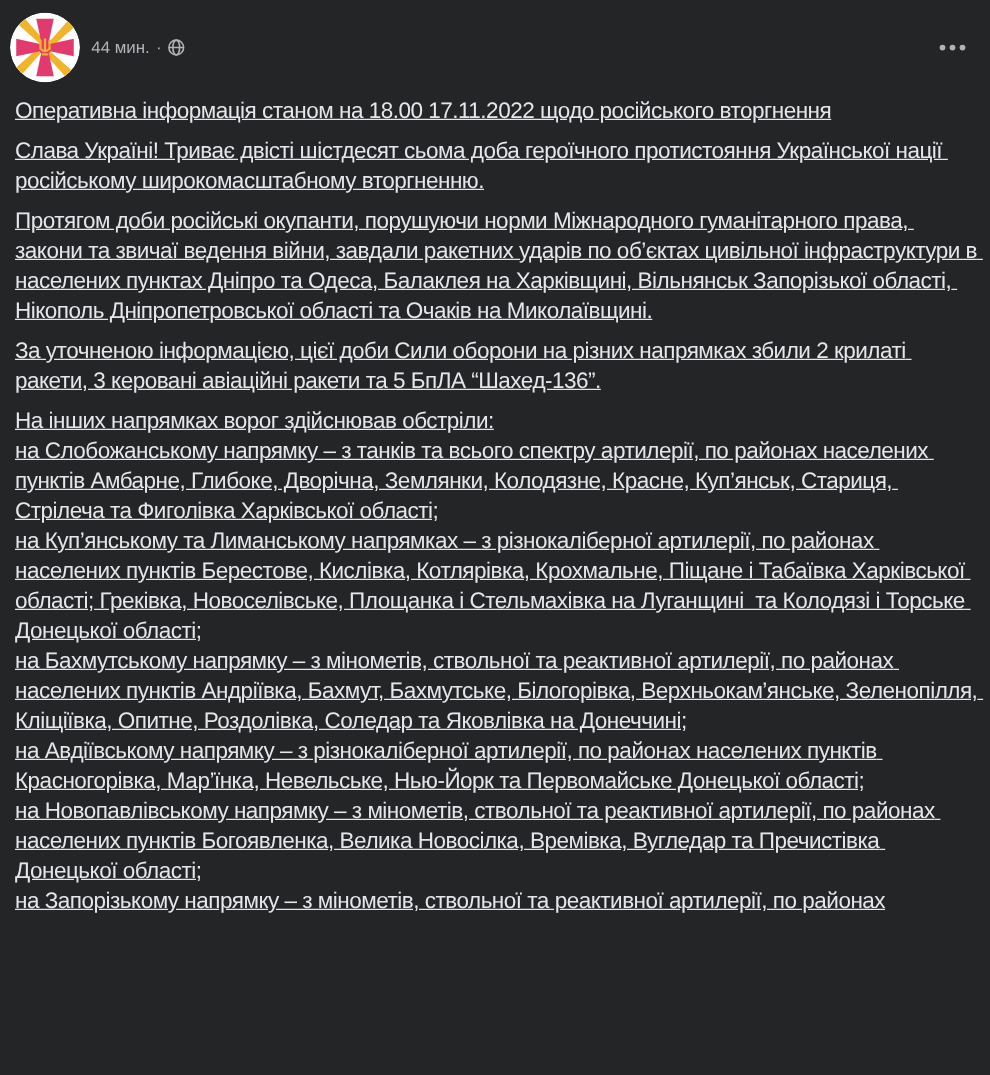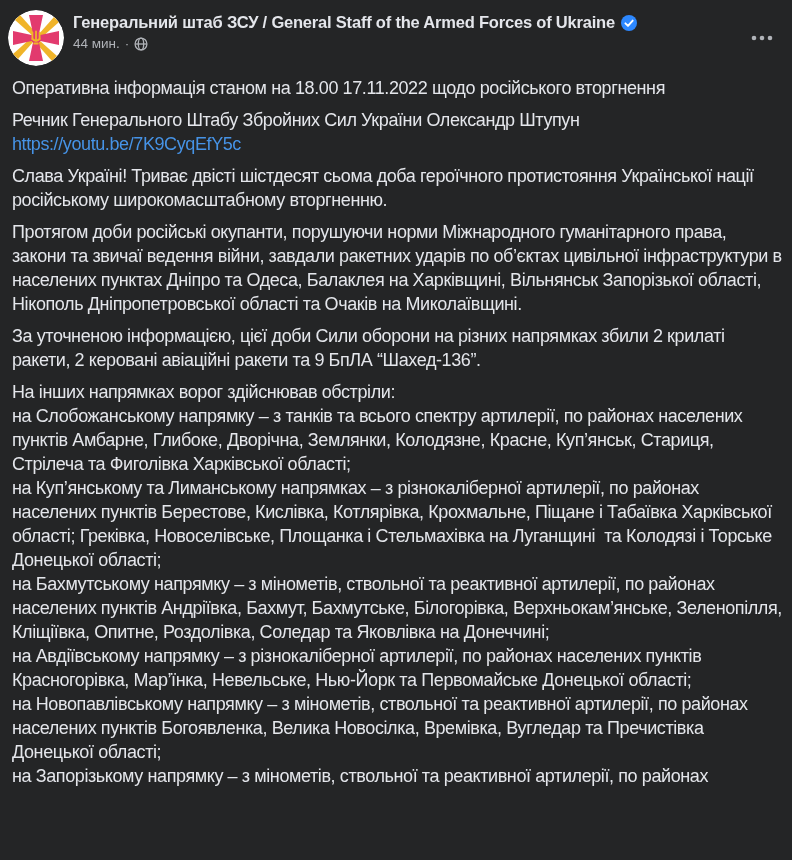--- a/index.html
+++ b/index.html
@@ -32,38 +32,38 @@
   }
   .header-text{margin-left:9px;padding-top:3px;min-width:0;}
   .page-name-row{display:flex;align-items:center;gap:6px;}
   .page-name{
     font-size:16.5px;font-weight:bold;color:var(--text-primary);
     letter-spacing:-0.2px;white-space:nowrap;cursor:pointer;
   }
   .badge{width:16px;height:16px;flex:0 0 16px;margin-top:1px;}
   .meta-row{
     display:flex;align-items:center;gap:5px;
-    margin-top:4px;font-size:13.5px;color:var(--text-secondary);
+    margin-top:17px;font-size:13.5px;color:var(--text-secondary);
   }
   .timestamp{cursor:pointer;}
   .meta-sep{color:var(--text-secondary);}
   .globe{width:14px;height:14px;}
   .more-btn{
     position:absolute;right:14px;top:24px;
     width:32px;height:28px;display:flex;align-items:center;justify-content:center;
     border-radius:6px;cursor:pointer;
   }
   .post-body{
     padding:8px 10px 0 12px;
     color:var(--text-primary);
     font-size:18px;
     line-height:24px;
     letter-spacing:-0.4px;
   }
-  .para{margin:0 0 8px 0;white-space:pre-wrap;}
+  .para{margin:0 0 8px 0;white-space:pre-wrap;text-decoration:underline;}
   .para:last-child{margin-bottom:0;}
   .post-link{
     color:var(--link);text-decoration:none;display:inline-block;cursor:pointer;
   }
 </style>
 </head>
 <body>
 
 <div class="header">
 
@@ -87,27 +87,20 @@
         <path d="M24.4,22.5 v6.5"></path>
         <path d="M28,21.5 v9"></path>
         <path d="M31.6,22.5 v6.5"></path>
         <path d="M24.4,29 q3.6,3.6 7.2,0"></path>
         <path d="M26.2,33.5 h3.6"></path>
       </g>
     </svg>
   </div>
 
   <div class="header-text">
-    <div class="page-name-row">
-      <span class="page-name">Генеральний штаб ЗСУ / General Staff of the Armed Forces of Ukraine</span>
-      <svg class="badge" viewBox="0 0 16 16" aria-hidden="true">
-        <circle cx="8" cy="8" r="8" fill="var(--verified-badge)"></circle>
-        <path d="M4.4,8.3 L7,10.9 L11.7,5.6" fill="none" stroke="#ffffff" stroke-width="1.9" stroke-linecap="round" stroke-linejoin="round"></path>
-      </svg>
-    </div>
     <div class="meta-row">
       <span class="timestamp">44 мин.</span>
       <span class="meta-sep">·</span>
       <svg class="globe" viewBox="0 0 14 14" aria-hidden="true">
         <circle cx="7" cy="7" r="5.9" fill="none" stroke="var(--text-secondary)" stroke-width="1.3"></circle>
         <line x1="1.2" y1="7" x2="12.8" y2="7" stroke="var(--text-secondary)" stroke-width="1.3"></line>
         <ellipse cx="7" cy="7" rx="2.7" ry="5.9" fill="none" stroke="var(--text-secondary)" stroke-width="1.3"></ellipse>
       </svg>
     </div>
   </div>
@@ -116,18 +109,17 @@
     <svg width="22" height="6" viewBox="0 0 22 6" aria-hidden="true">
       <circle cx="3" cy="3" r="2.3" fill="var(--text-secondary)"></circle>
       <circle cx="11" cy="3" r="2.3" fill="var(--text-secondary)"></circle>
       <circle cx="19" cy="3" r="2.3" fill="var(--text-secondary)"></circle>
     </svg>
   </div>
 </div>
 
 <div class="post-body">
     <div class="para"><span>Оперативна інформація станом на 18.00 17.11.2022 щодо російського вторгнення</span></div>
-    <div class="para"><span>Речник Генерального Штабу Збройних Сил України Олександр Штупун</span><div><a href="#" class="post-link">https://youtu.be/7K9CyqEfY5c</a></div></div>
     <div class="para"><span>Слава Україні! Триває двісті шістдесят сьома доба героїчного протистояння Української нації російському широкомасштабному вторгненню.</span></div>
     <div class="para"><span>Протягом доби російські окупанти, порушуючи норми Міжнародного гуманітарного права, закони та звичаї ведення війни, завдали ракетних ударів по об’єктах цивільної інфраструктури в населених пунктах Дніпро та Одеса, Балаклея на Харківщині, Вільнянськ Запорізької області, Нікополь Дніпропетровської області та Очаків на Миколаївщині.</span></div>
-    <div class="para"><span>За уточненою інформацією, цієї доби Сили оборони на різних напрямках збили 2 крилаті ракети, 2 керовані авіаційні ракети та 9 БпЛА “Шахед-136”.</span></div>
+    <div class="para"><span>За уточненою інформацією, цієї доби Сили оборони на різних напрямках збили 2 крилаті ракети, 3 керовані авіаційні ракети та 5 БпЛА “Шахед-136”.</span></div>
     <div class="para"><div>На інших напрямках ворог здійснював обстріли:</div><div>на Слобожанському напрямку – з танків та всього спектру артилерії, по районах населених пунктів Амбарне, Глибоке, Дворічна, Землянки, Колодязне, Красне, Куп’янськ, Стариця, Стрілеча та Фиголівка Харківської області;</div><div>на Куп’янському та Лиманському напрямках – з різнокаліберної артилерії, по районах населених пунктів Берестове, Кислівка, Котлярівка, Крохмальне, Піщане і Табаївка Харківської області; Греківка, Новоселівське, Площанка і Стельмахівка на Луганщині  та Колодязі і Торське Донецької області;</div><div>на Бахмутському напрямку – з мінометів, ствольної та реактивної артилерії, по районах населених пунктів Андріївка, Бахмут, Бахмутське, Білогорівка, Верхньокам’янське, Зеленопілля, Кліщіївка, Опитне, Роздолівка, Соледар та Яковлівка на Донеччині;</div><div>на Авдіївському напрямку – з різнокаліберної артилерії, по районах населених пунктів Красногорівка, Мар’їнка, Невельське, Нью-Йорк та Первомайське Донецької області;</div><div>на Новопавлівському напрямку – з мінометів, ствольної та реактивної артилерії, по районах населених пунктів Богоявленка, Велика Новосілка, Времівка, Вугледар та Пречистівка Донецької області;</div><div>на Запорізькому напрямку – з мінометів, ствольної та реактивної артилерії, по районах</div></div>
   </div>
 
 </body></html>

